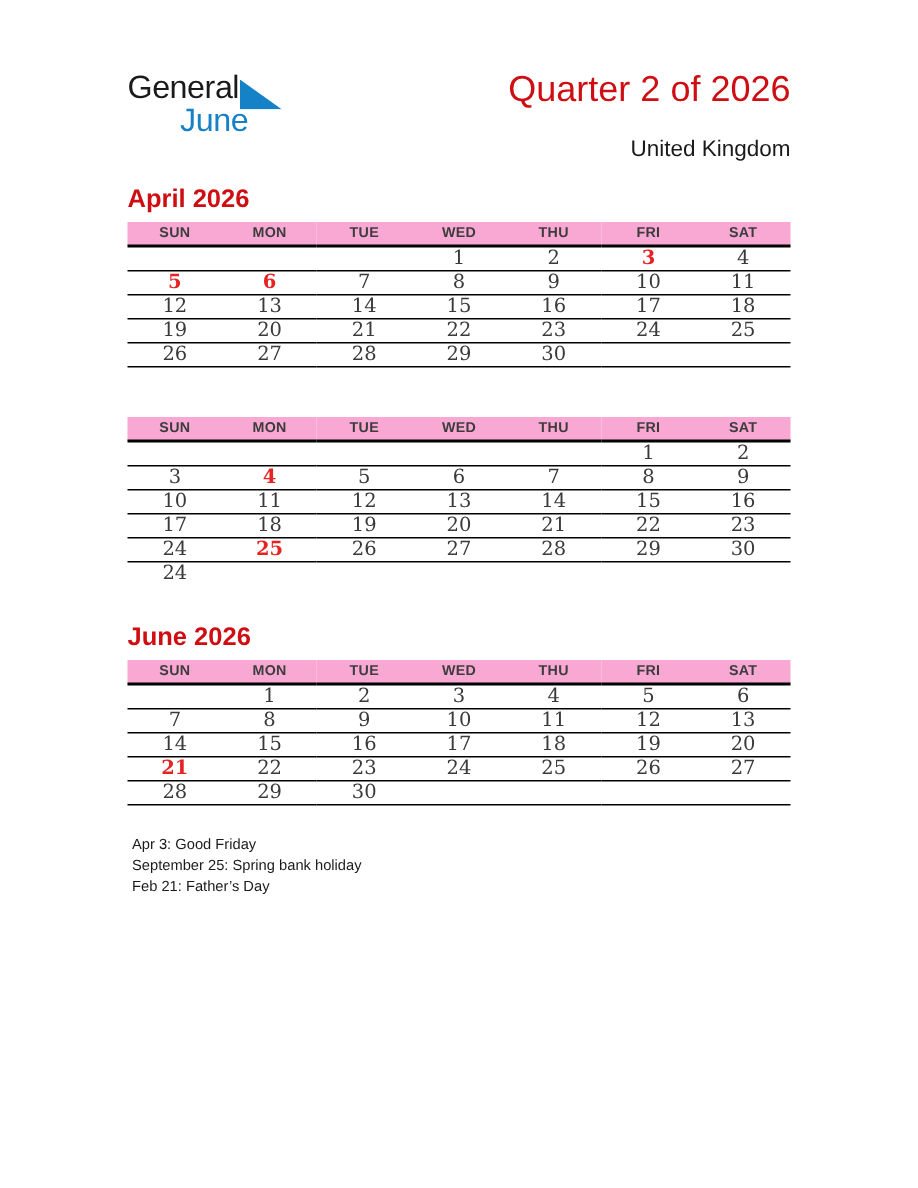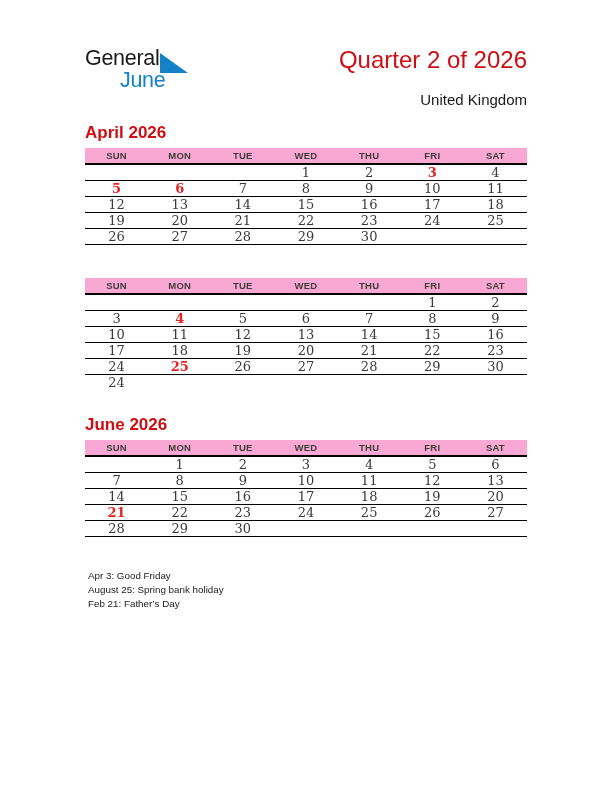--- a/index.html
+++ b/index.html
@@ -50,21 +50,21 @@
     height: 16px;
     font-family: "DejaVu Serif", "Liberation Serif", serif;
     font-size: 13px; color: #3a3a3a;
     text-align: center; vertical-align: middle;
     border-bottom: 1.5px solid #000;
   }
   table.cal tr.no-bottom td { border-bottom: none; }
   table.cal td.holiday { color: var(--holiday-red); font-weight: bold; }
 
   
-  .notes { margin-top: 32px; padding-left: 3px; }
+  .notes { margin-top: 20px; padding-left: 3px; }
   .note { font-size: 9.8px; line-height: 14.2px; color: #1b1b1b; }
 </style>
 </head>
 <body>
 
 <div class="page">
   <div class="content">
 
     <div class="header">
       <div class="logo">
@@ -273,18 +273,18 @@
                 <td></td>
                 <td></td>
               </tr>
             </tbody>
           </table>
         </div>
       </div>
 
     <div id="notes" class="notes">
         <div class="note">Apr 3: Good Friday</div>
-        <div class="note">August 25: Spring bank holiday</div>
+        <div class="note">September 25: Spring bank holiday</div>
         <div class="note">Feb 21: Father’s Day</div>
       </div>
 
   </div>
 </div>
 
 </body></html>

